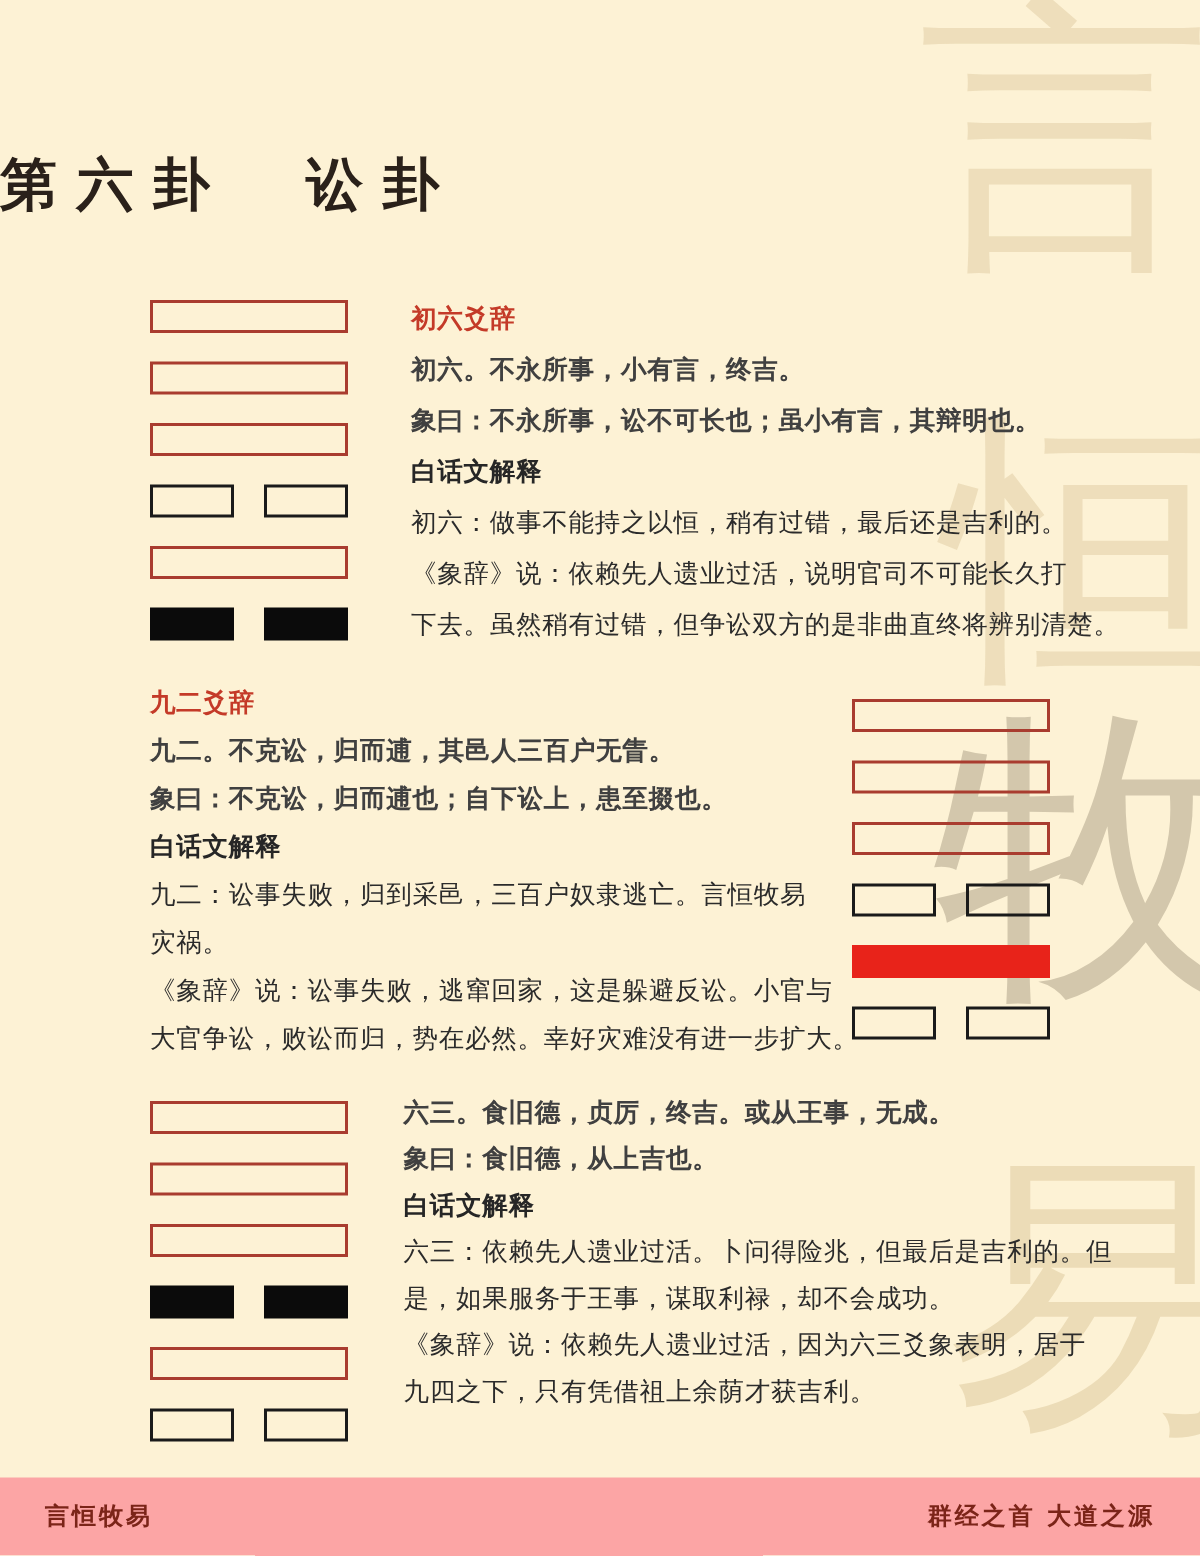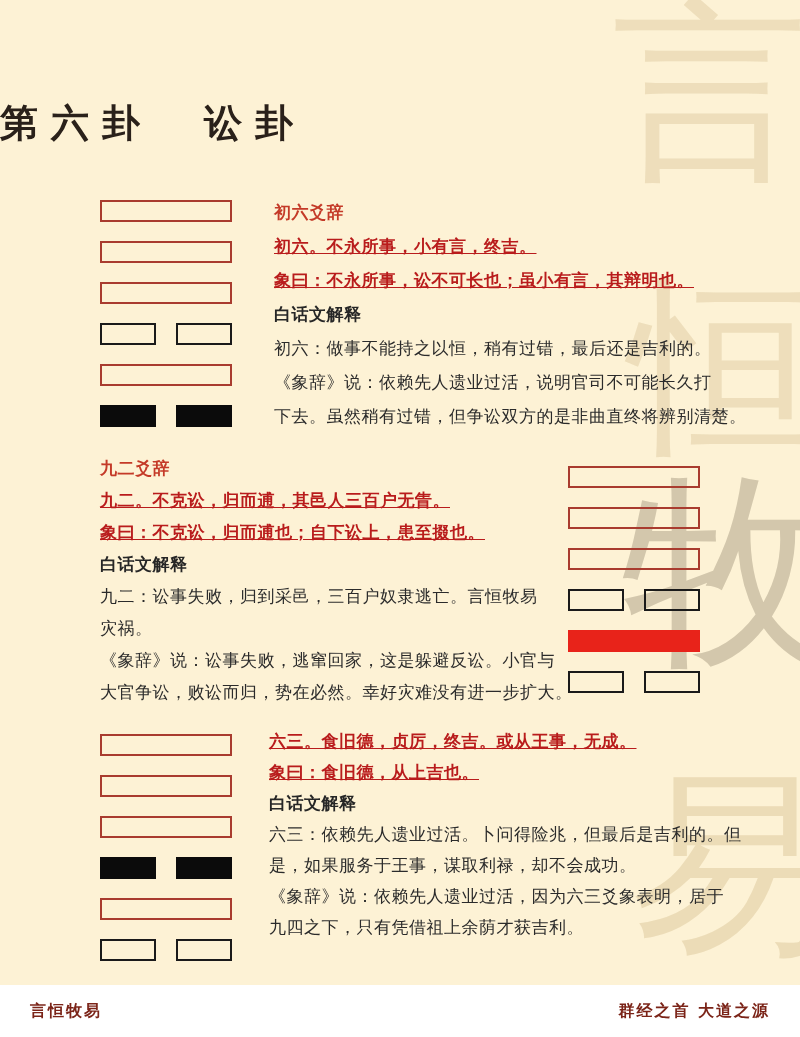--- a/index.html
+++ b/index.html
@@ -51,29 +51,29 @@
   
   .text-col { position:absolute; z-index:2; }
   .tc1 { left:274px; top:196px; width:475px; }
   .tc1 .t-line { line-height:34px; }
   .tc2 { left:100px; top:453px; width:480px; }
   .tc2 .t-line { line-height:32px; }
   .tc3 { left:269px; top:726px; width:490px; }
   .tc3 .t-line { line-height:31px; }
 
   .t-line { font-size:17px; letter-spacing:0.5px; white-space:nowrap; }
-  .t-red    { color:#b91c1c; font-weight:700;text-decoration:underline; }
+  .t-red    { color:#404040; font-weight:700; }
   .t-head   { color:#c43a28; font-weight:700; }
   .t-subhd  { color:#262626; font-weight:700; }
   .t-body   { color:#2b2b2b; font-weight:500; }
 
   
   .footer {
     position:absolute; left:0; top:985px; width:800px; height:52px; z-index:3;
-    background:#ffffff; display:flex; justify-content:space-between;
+    background:#fca5a5; display:flex; justify-content:space-between;
     align-items:center; padding:0 30px; box-sizing:border-box;
     font-family:"DejaVu Serif",serif;
   }
   .footer .f-txt {
     color:#7b2418; font-size:16px; font-weight:600; letter-spacing:2px;
     white-space:nowrap;
   }
 </style>
 </head>
 <body>

